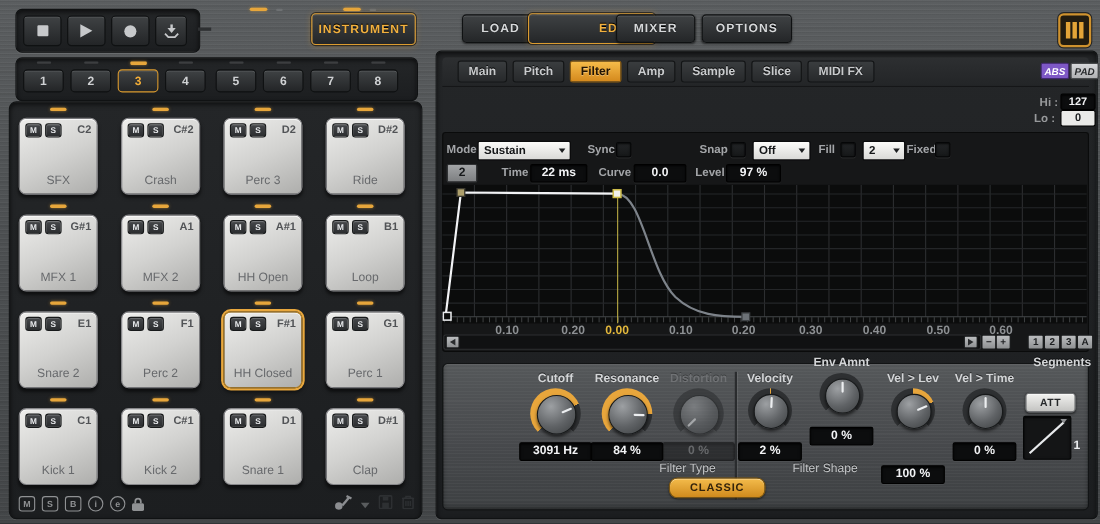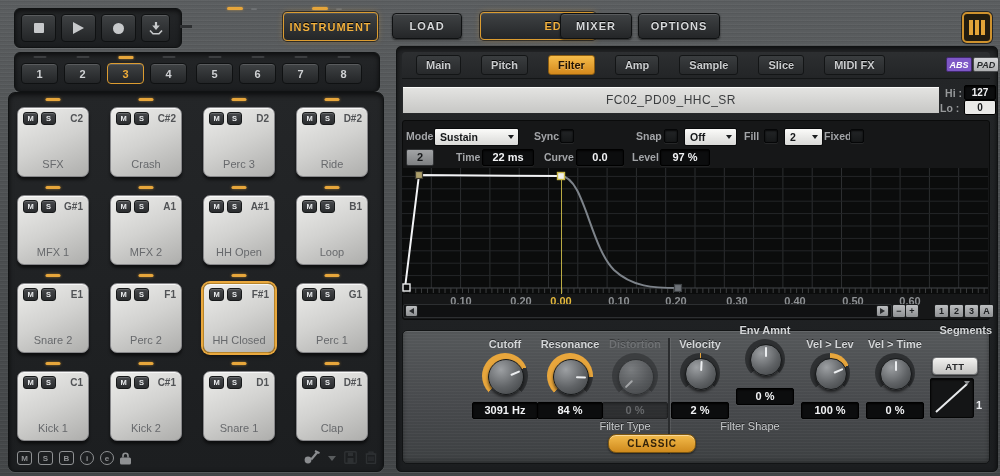--- a/index.html
+++ b/index.html
@@ -374,46 +374,45 @@
       </span>
       <span style="opacity:.5;">
         <svg width="12" height="13" viewBox="0 0 12 13">
             <rect x="1.5" y="3" width="9" height="9.5" rx="1" fill="none" stroke="#3f4245" stroke-width="1.4"></rect>
             <path d="M0.5 3 H11.5 M4 3 V1.2 H8 V3 M4 5.5 V10 M6 5.5 V10 M8 5.5 V10" stroke="#3f4245" stroke-width="1.2" fill="none"></path>
           </svg>
       </span>
     </div>
   </div>
 
-  <div class="btn" style="left:392px;top:13px;width:68px;height:24px;">LOAD</div>
+  <div class="btn" style="left:420px;top:13px;width:68px;height:24px;">LOAD</div>
   <div class="btn active" style="left:480px;top:12px;width:72px;height:26px;padding-left:42px;">EDIT</div>
   <div class="btn" style="left:560px;top:13px;width:70px;height:24px;">MIXER</div>
   <div class="btn" style="left:638px;top:13px;width:80px;height:24px;">OPTIONS</div>
   <div style="position:absolute;left:962px;top:12px;width:26px;height:27px;border:2px solid #cf922e;border-radius:5px;background:#221c10;display:flex;gap:2px;align-items:center;justify-content:center;box-shadow:0 0 0 1px rgba(0,0,0,.6);">
     <span style="width:4px;height:15px;background:#e3a438;"></span>
     <span style="width:4px;height:15px;background:#e3a438;"></span>
     <span style="width:4px;height:15px;background:#e3a438;"></span>
   </div>
 
   <div class="panel" style="left:396px;top:46px;width:600px;height:424px;border-radius:5px;"></div>
 
   <div style="position:absolute;left:402px;top:52px;width:588px;height:26px;background:linear-gradient(#2d2f31,#232527);border-bottom:1px solid #141617;border-radius:4px 4px 0 0;"></div>
-  <div style="position:absolute;left:404px;top:55px;display:flex;gap:20px;padding-left:12px;">
+  <div style="position:absolute;left:404px;top:55px;display:flex;gap:5px;padding-left:12px;">
     <span class="tab">Main</span>
     <span class="tab">Pitch</span>
     <span class="tab active">Filter</span>
     <span class="tab">Amp</span>
     <span class="tab">Sample</span>
     <span class="tab">Slice</span>
     <span class="tab">MIDI FX</span>
   </div>
   <span class="badge" style="left:946px;top:57px;background:#7e58c6;color:#fff;border:1px solid #41286e;">ABS</span>
   <span class="badge" style="left:973px;top:57px;background:linear-gradient(#d8d9db,#b0b1b3);color:#292b2d;border:1px solid #4a4c4e;">PAD</span>
 
-  <div style="position:absolute;left:402px;top:86px;width:536px;height:26px;background:linear-gradient(#e4e4e2,#c7c7c5);border:1px solid #26282a;display:flex;align-items:center;justify-content:center;color:#3b3d3f;font-size:12px;letter-spacing:.5px;box-shadow:inset 0 1px 0 rgba(255,255,255,.8);">FC02_PD09_HHC_SR</div>
   <span class="elabel" style="left:940px;top:87px;width:22px;text-align:right;color:#97999b;">Hi :</span>
   <div class="vb" style="left:964px;top:85px;width:30px;height:13px;line-height:13px;font-size:10px;">127</div>
   <span class="elabel" style="left:940px;top:102px;width:22px;text-align:left;color:#97999b;">Lo :</span>
   <div class="vb" style="left:964px;top:100px;width:30px;height:13px;line-height:13px;font-size:10px;background:#eaeae8;color:#1c1e20;box-shadow:none;">0</div>
 
   <div style="position:absolute;left:402px;top:120px;width:586px;height:198px;background:#161718;border:1px solid #0a0b0b;border-radius:3px;"></div>
 
   <span class="elabel" style="left:406px;top:130px;">Mode</span>
   <div class="dd" style="left:434px;top:128px;width:78px;">
       <span>Sustain</span>
@@ -675,21 +674,21 @@
       <div class="kb" style="left: 792px; top: 338px;">
         <div class="klabel">Vel &gt; Lev</div>
         <div class="knob" style="width:40px;height:40px;">
           <div class="ring" style="background:conic-gradient(from 225deg, #2e3032 0deg 135deg, #e8a63c 135deg 202.5deg, #2e3032 202.5deg 270deg, transparent 270deg)"></div>
           <div class="face" style="left:5px;top:5px;width:30px;height:30px;">
             <div class="ptr-rot" style="transform:rotate(67.5deg);">
               <div class="ptr"></div>
             </div>
           </div>
         </div>
-        <div class="vb" style="position:absolute;width:56px;height:15px;">100 %</div>
+        <div class="vb" style="position:absolute;width:56px;height:15px;margin-top:21px;">100 %</div>
       </div>
       <div class="kb" style="left: 857px; top: 338px;">
         <div class="klabel">Vel &gt; Time</div>
         <div class="knob" style="width:40px;height:40px;">
           <div class="ring" style="background:conic-gradient(from 225deg, #2e3032 0deg 135deg, #e8a63c 135deg 135deg, #2e3032 135deg 270deg, transparent 270deg)"></div>
           <div class="face" style="left:5px;top:5px;width:30px;height:30px;">
             <div class="ptr-rot" style="transform:rotate(0deg);">
               <div class="ptr"></div>
             </div>
           </div>

